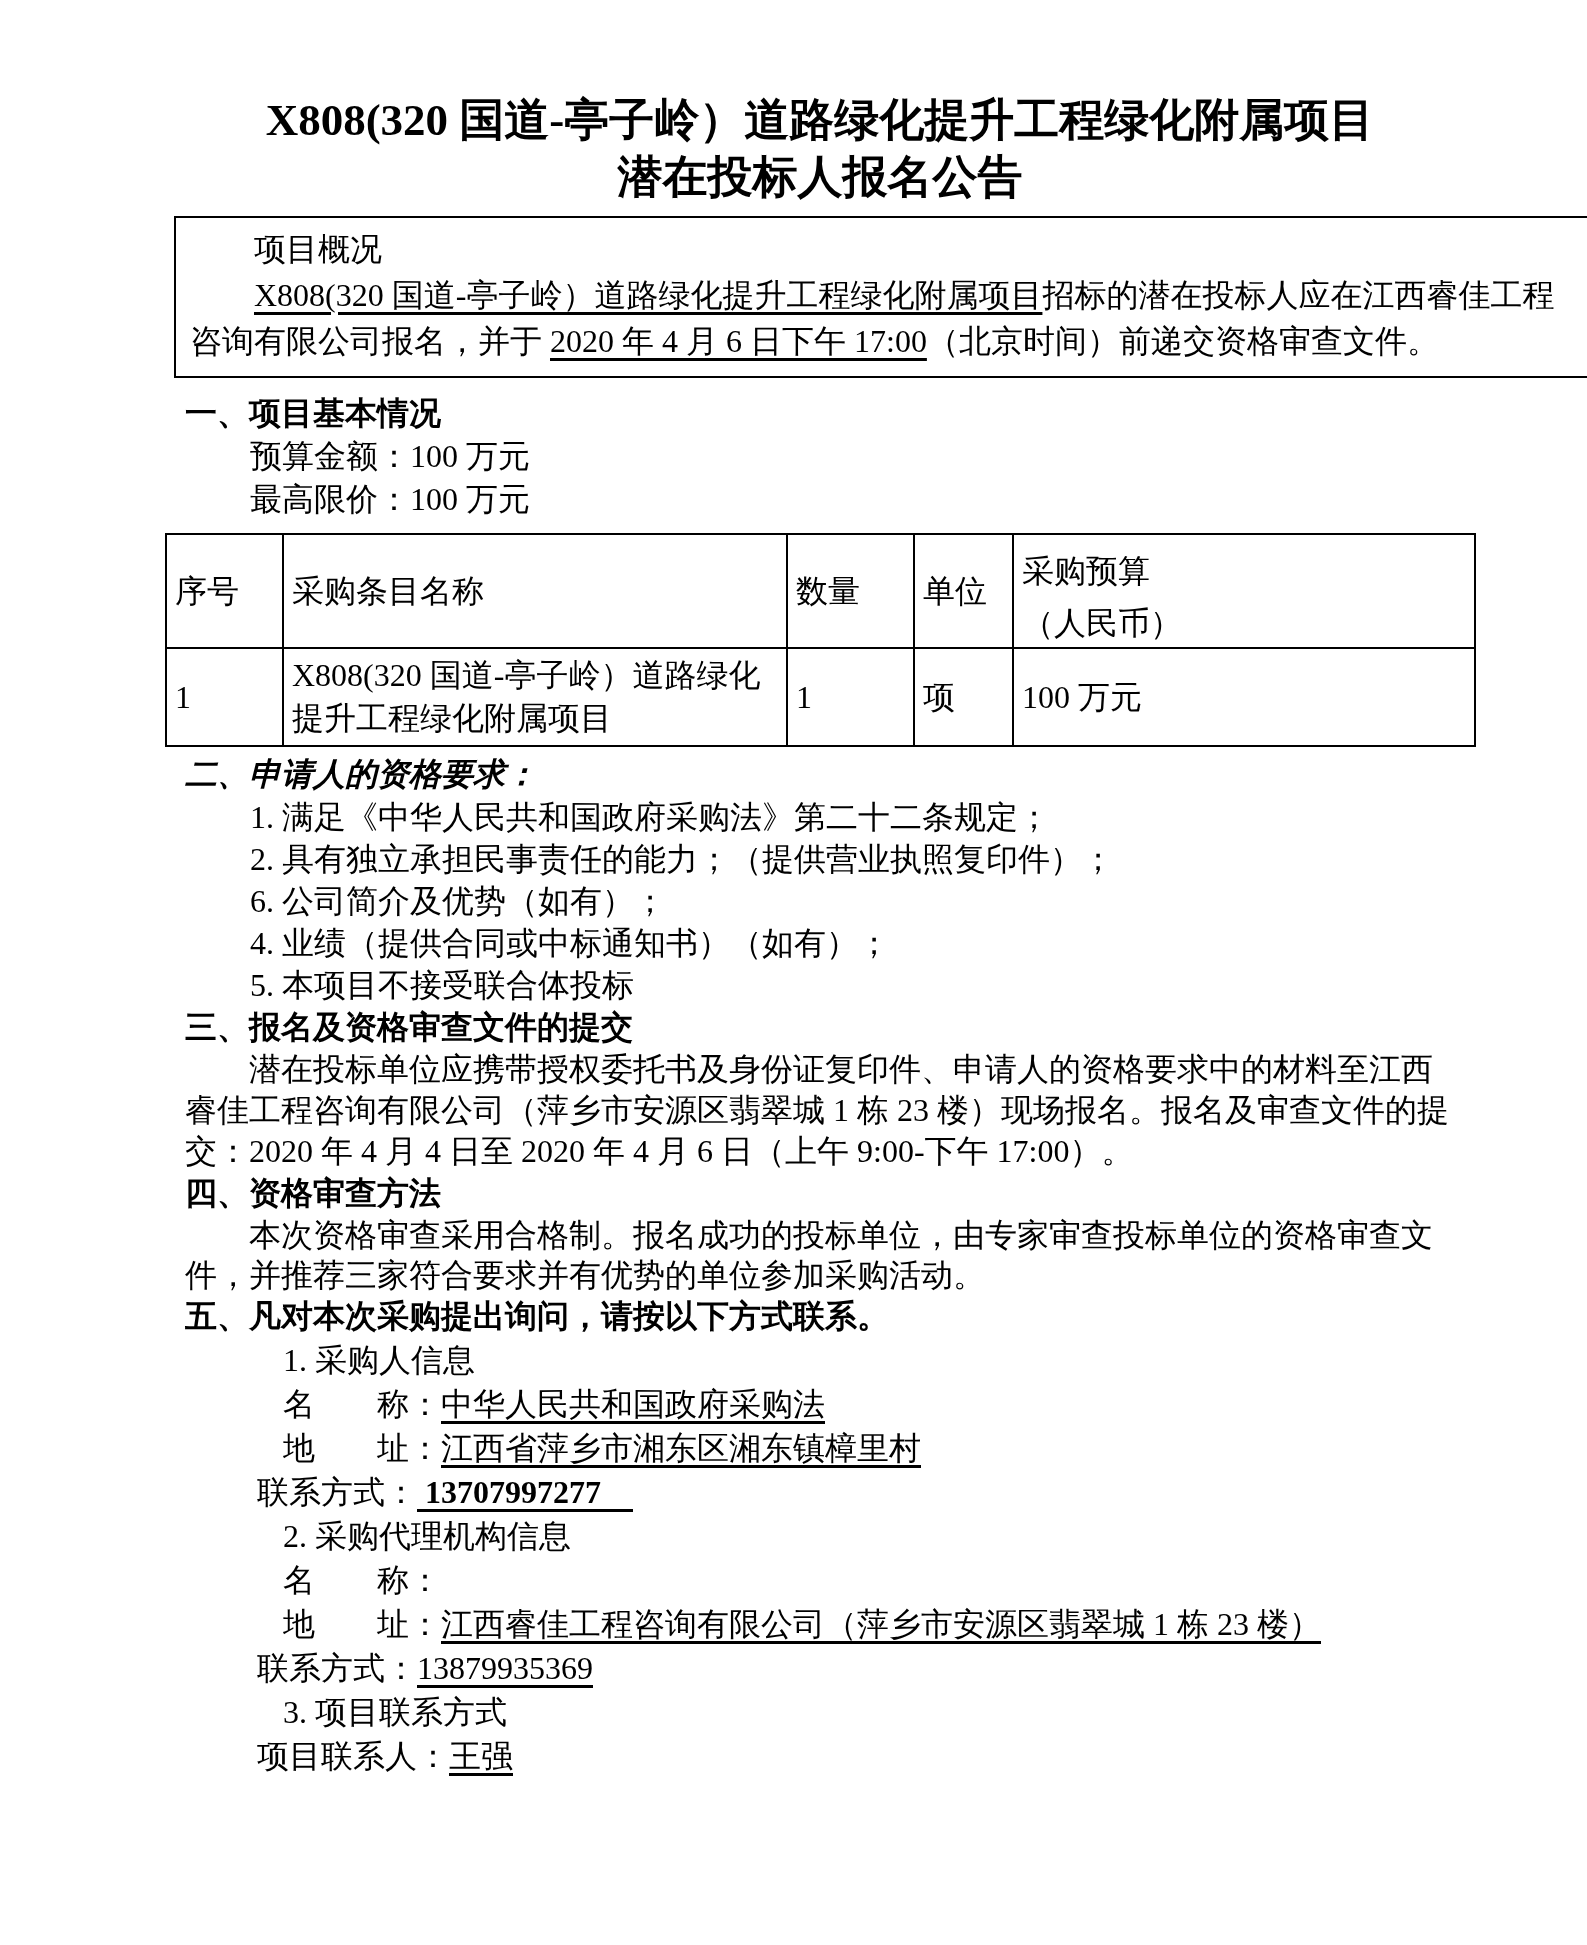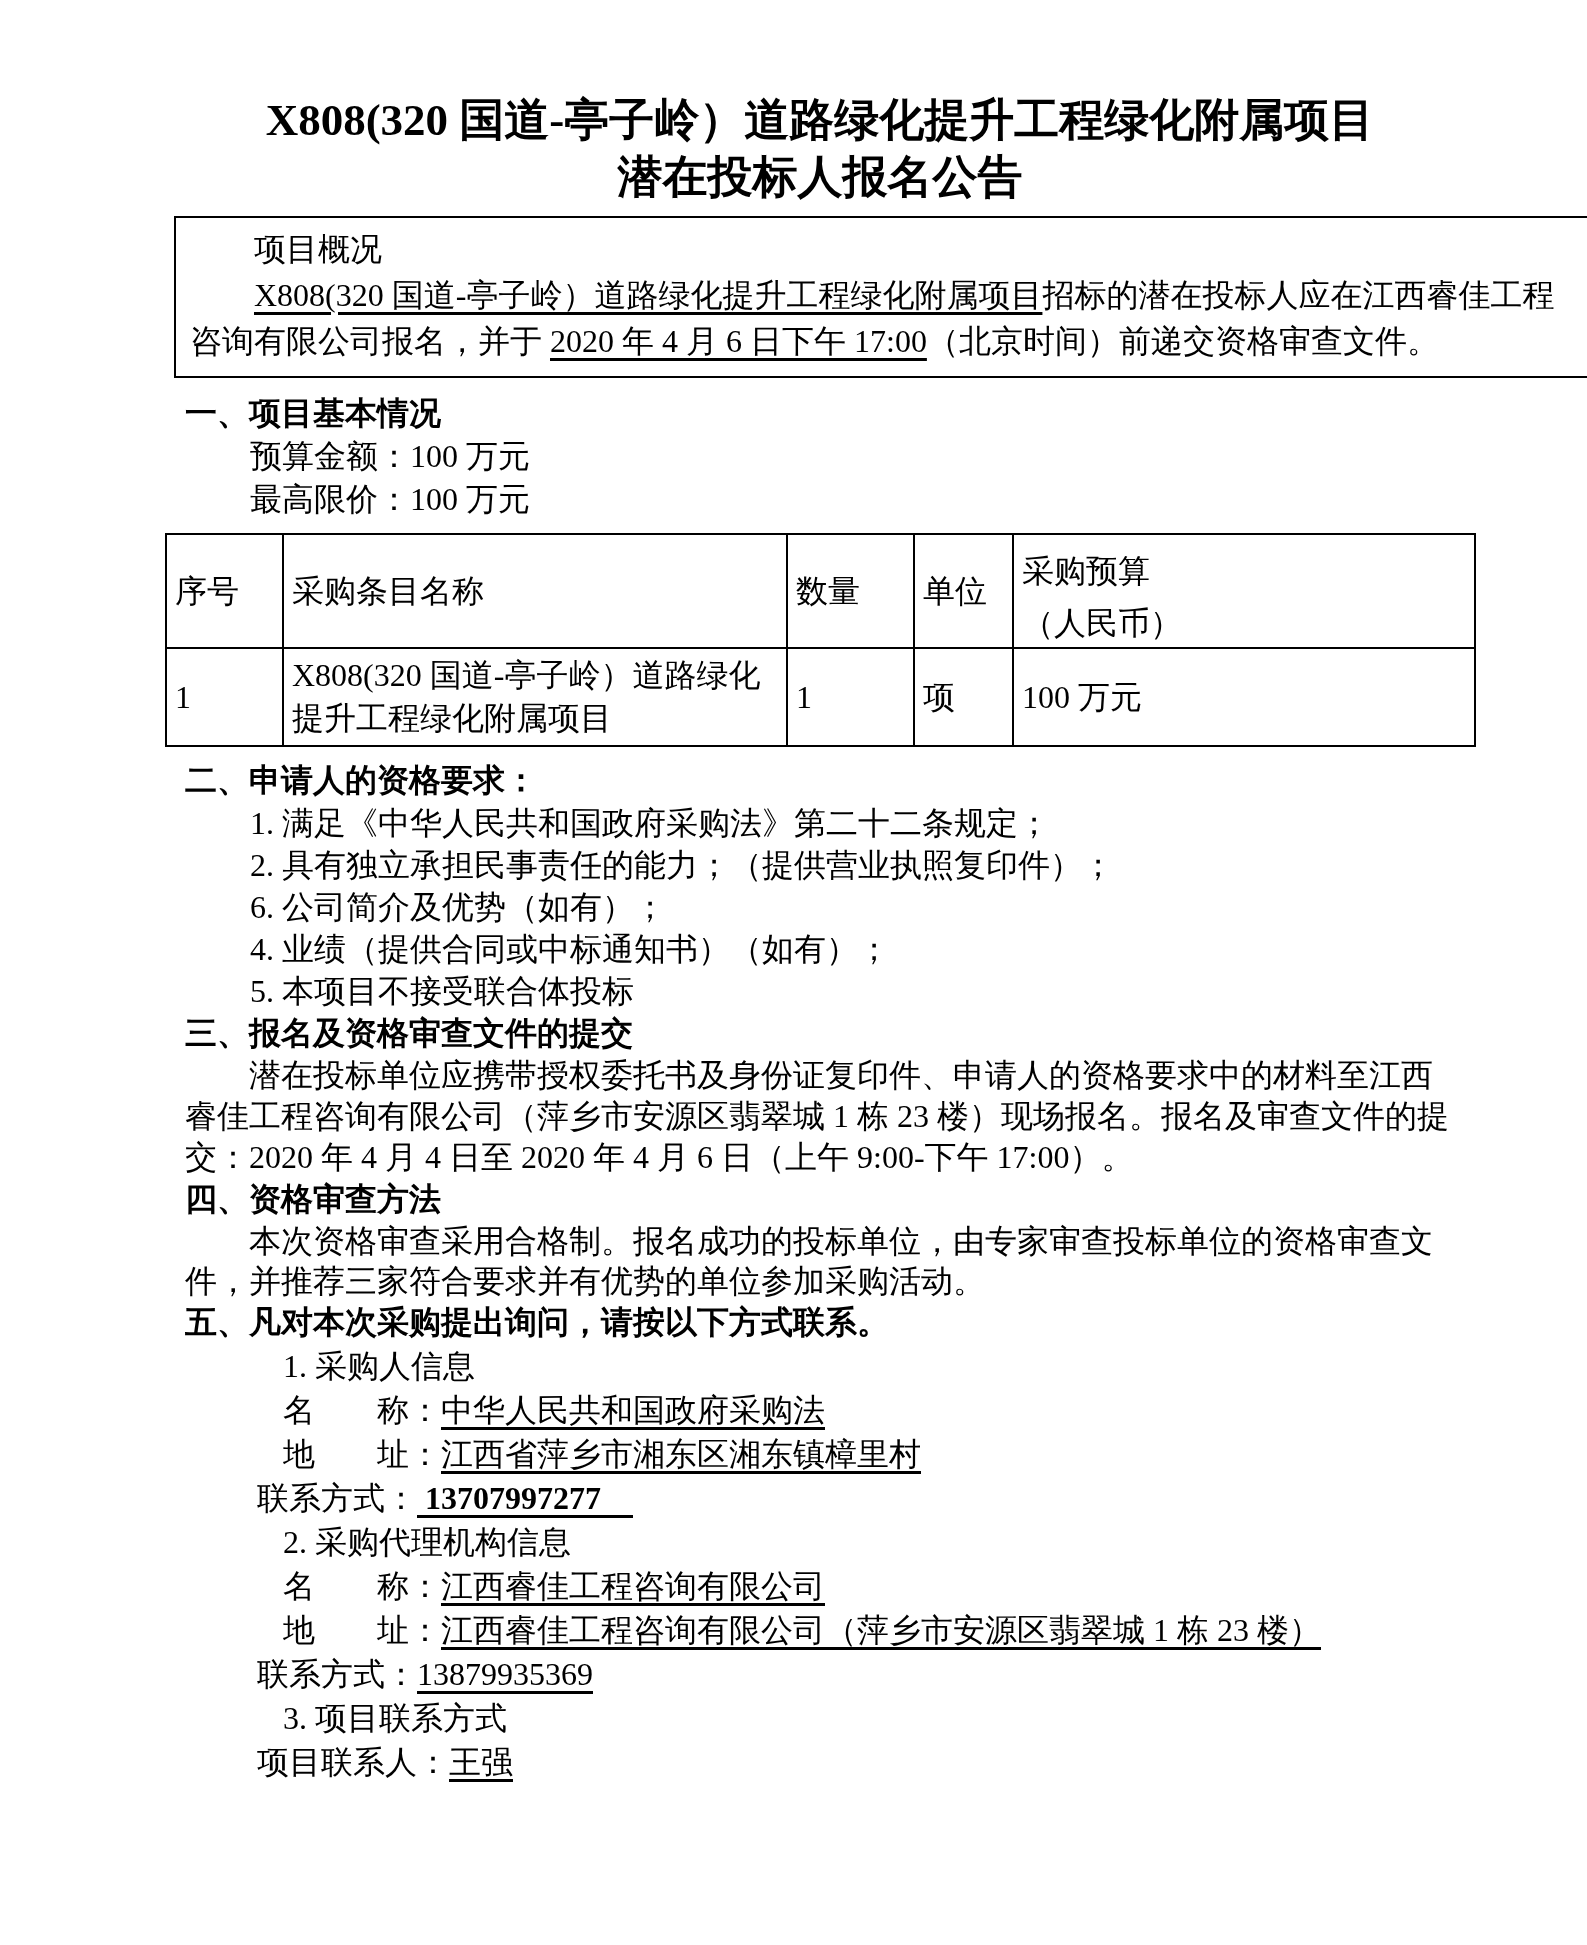--- a/index.html
+++ b/index.html
@@ -25,21 +25,21 @@
   }
   .indent2 { text-indent:2em; }
   .ul { text-decoration:underline; text-underline-offset:6px; }
 
   .hd {
     font-weight:bold;
     font-family:"Liberation Sans","DejaVu Sans",sans-serif;
     line-height:43px;
   }
   .hd1 { margin-top:14px; }
-  .hd2 { margin-top:12px; }
+  .hd2 { margin-top:6px;font-style:italic; }
 
   .ind { margin-left:65px; line-height:43px; }
   .para { line-height:42px; text-indent:2em; }
 
   table.ptable {
     border-collapse:collapse; table-layout:fixed;
     width:1309px; margin:12px 0 0 -20px;
     text-align:left;
   }
   table.ptable th, table.ptable td {
@@ -131,21 +131,21 @@
   <div class="s5line"><span class="lbl2">
         <span>地</span>
         <span>址：</span>
       </span><span class="ul">江西省萍乡市湘东区湘东镇樟里村</span></div>
   <div class="s5line2"><span>联系方式：</span><span class="ul pre"> 13707997277    </span></div>
 
   <div class="s5line">2. 采购代理机构信息</div>
   <div class="s5line"><span class="lbl2">
         <span>名</span>
         <span>称：</span>
-      </span><span class="ul">江西睿佳工程咨询有限公司</span></div>
+      </span></div>
   <div class="s5line"><span class="lbl2">
         <span>地</span>
         <span>址：</span>
       </span><span class="ul">江西睿佳工程咨询有限公司（萍乡市安源区翡翠城 1 栋 23 楼）</span></div>
   <div class="s5line2"><span>联系方式：</span><span class="ul">13879935369</span></div>
 
   <div class="s5line">3. 项目联系方式</div>
   <div class="s5line2"><span>项目联系人：</span><span class="ul">王强</span></div>
 
 </div>

